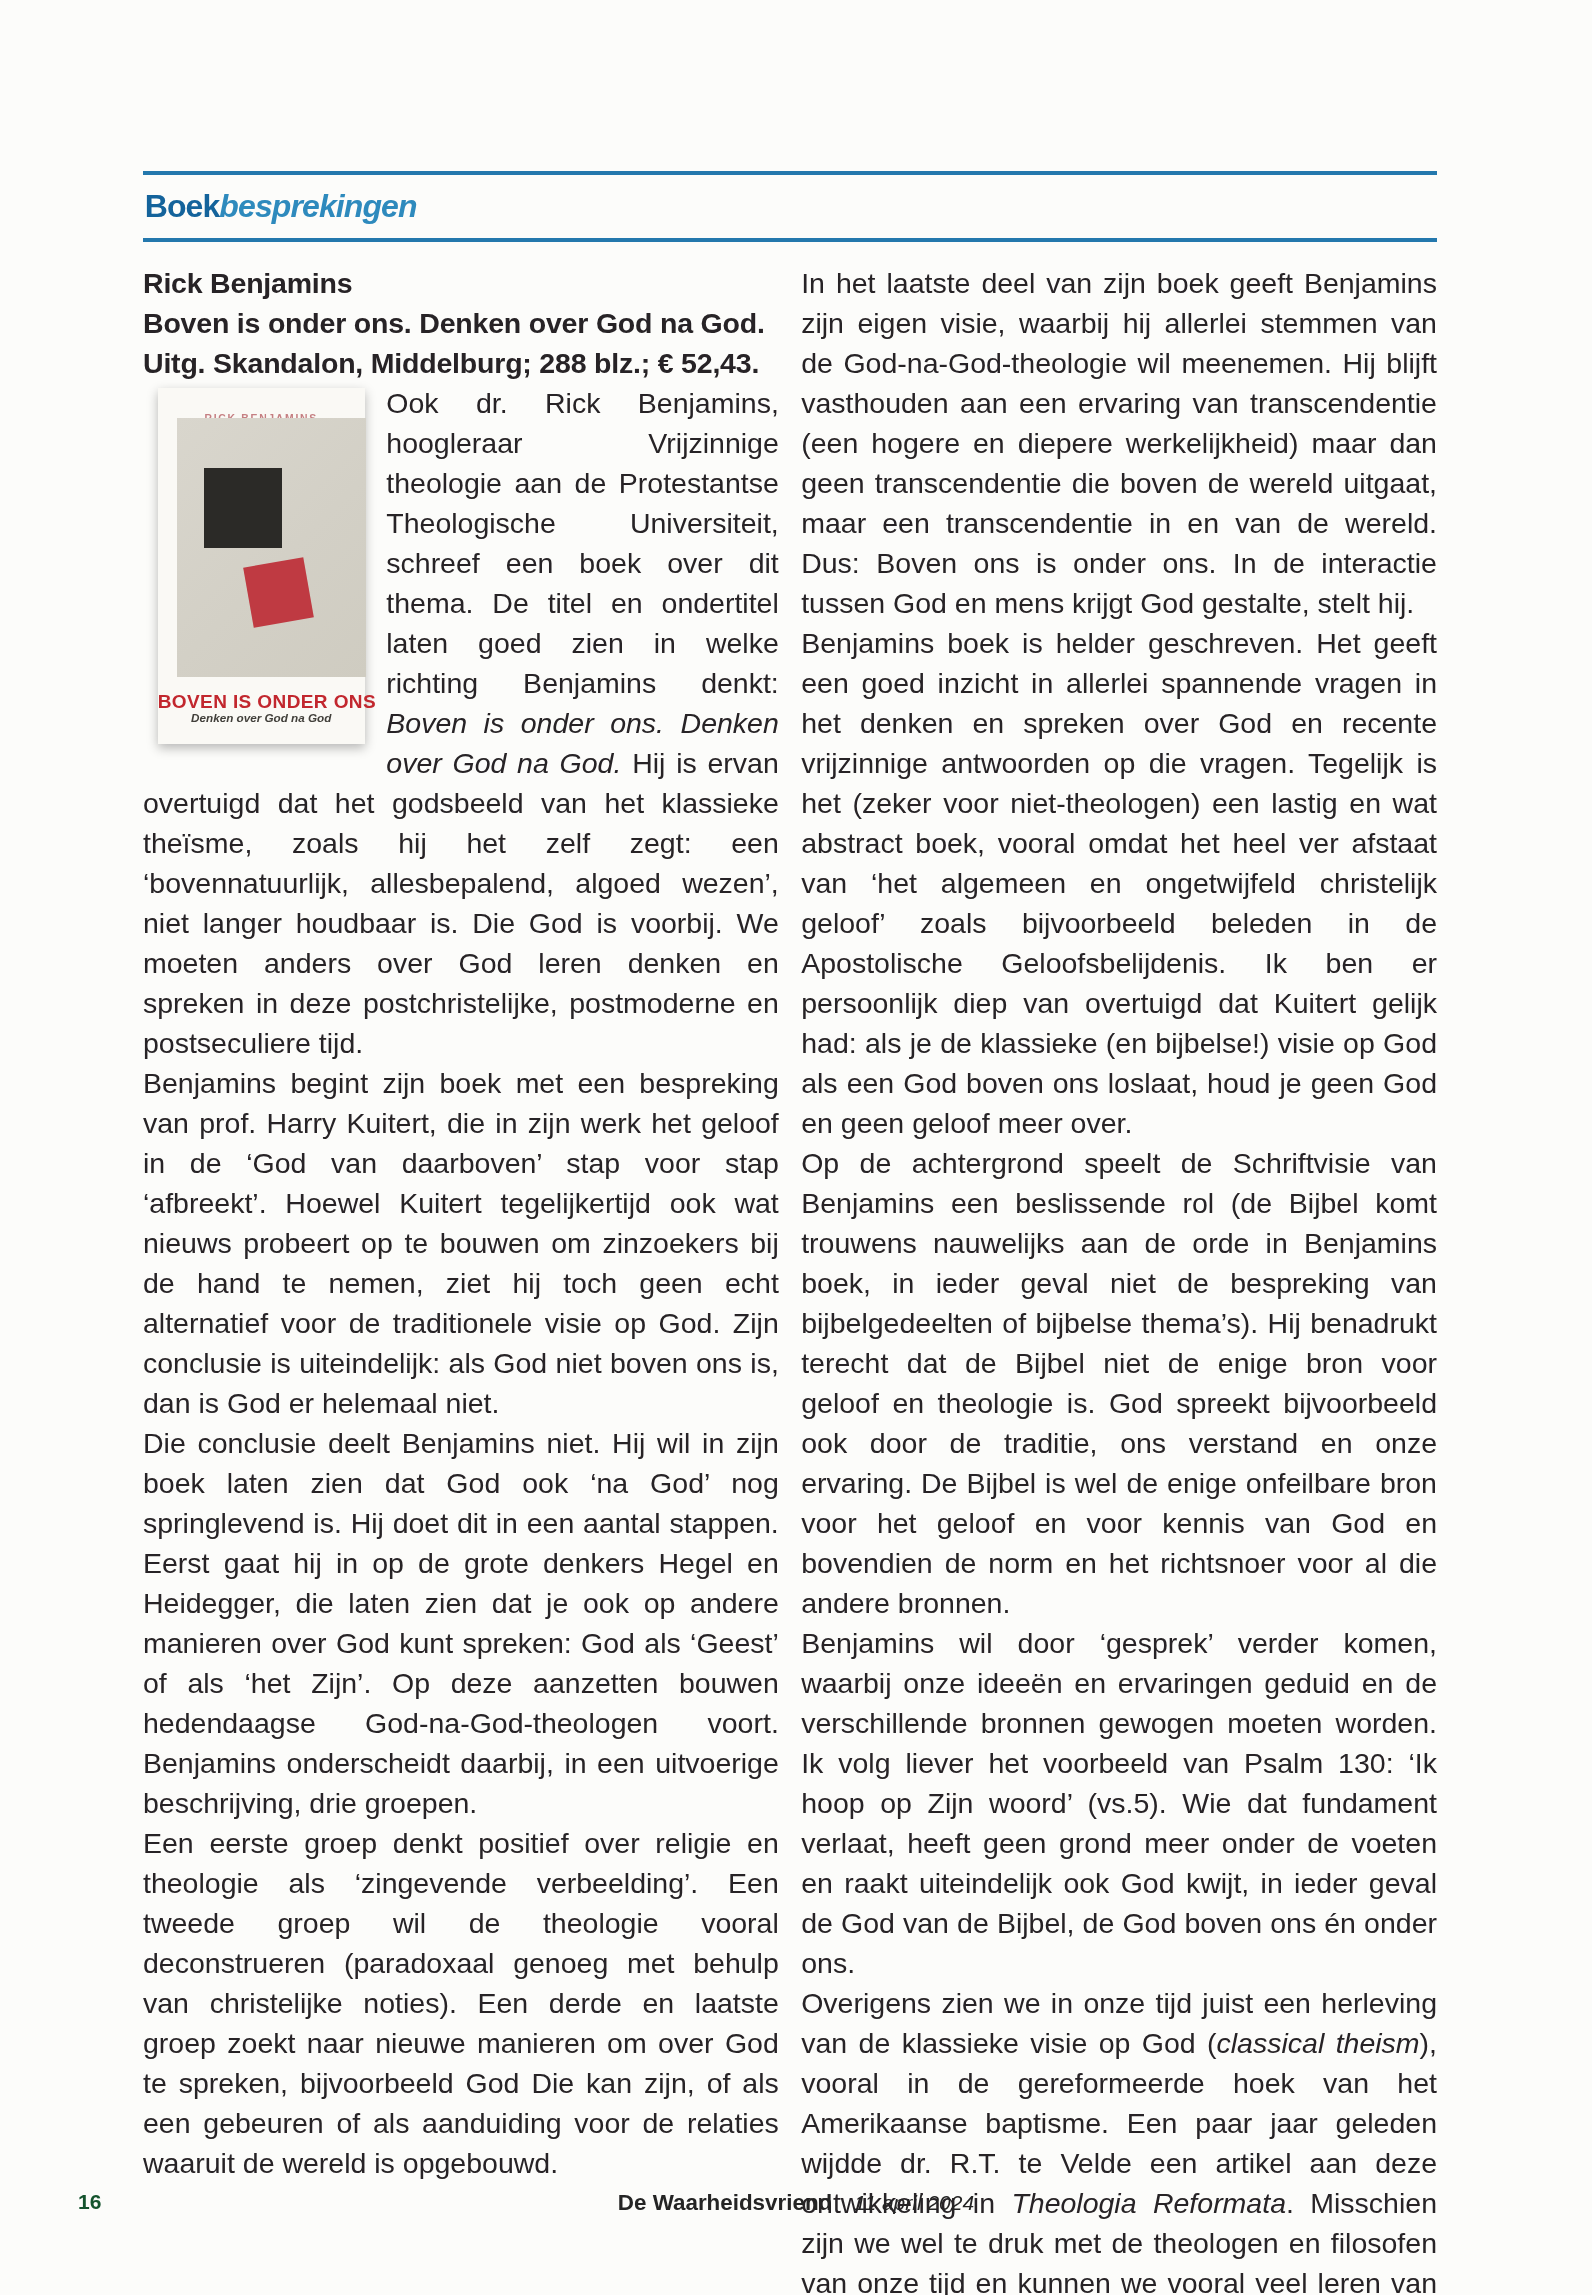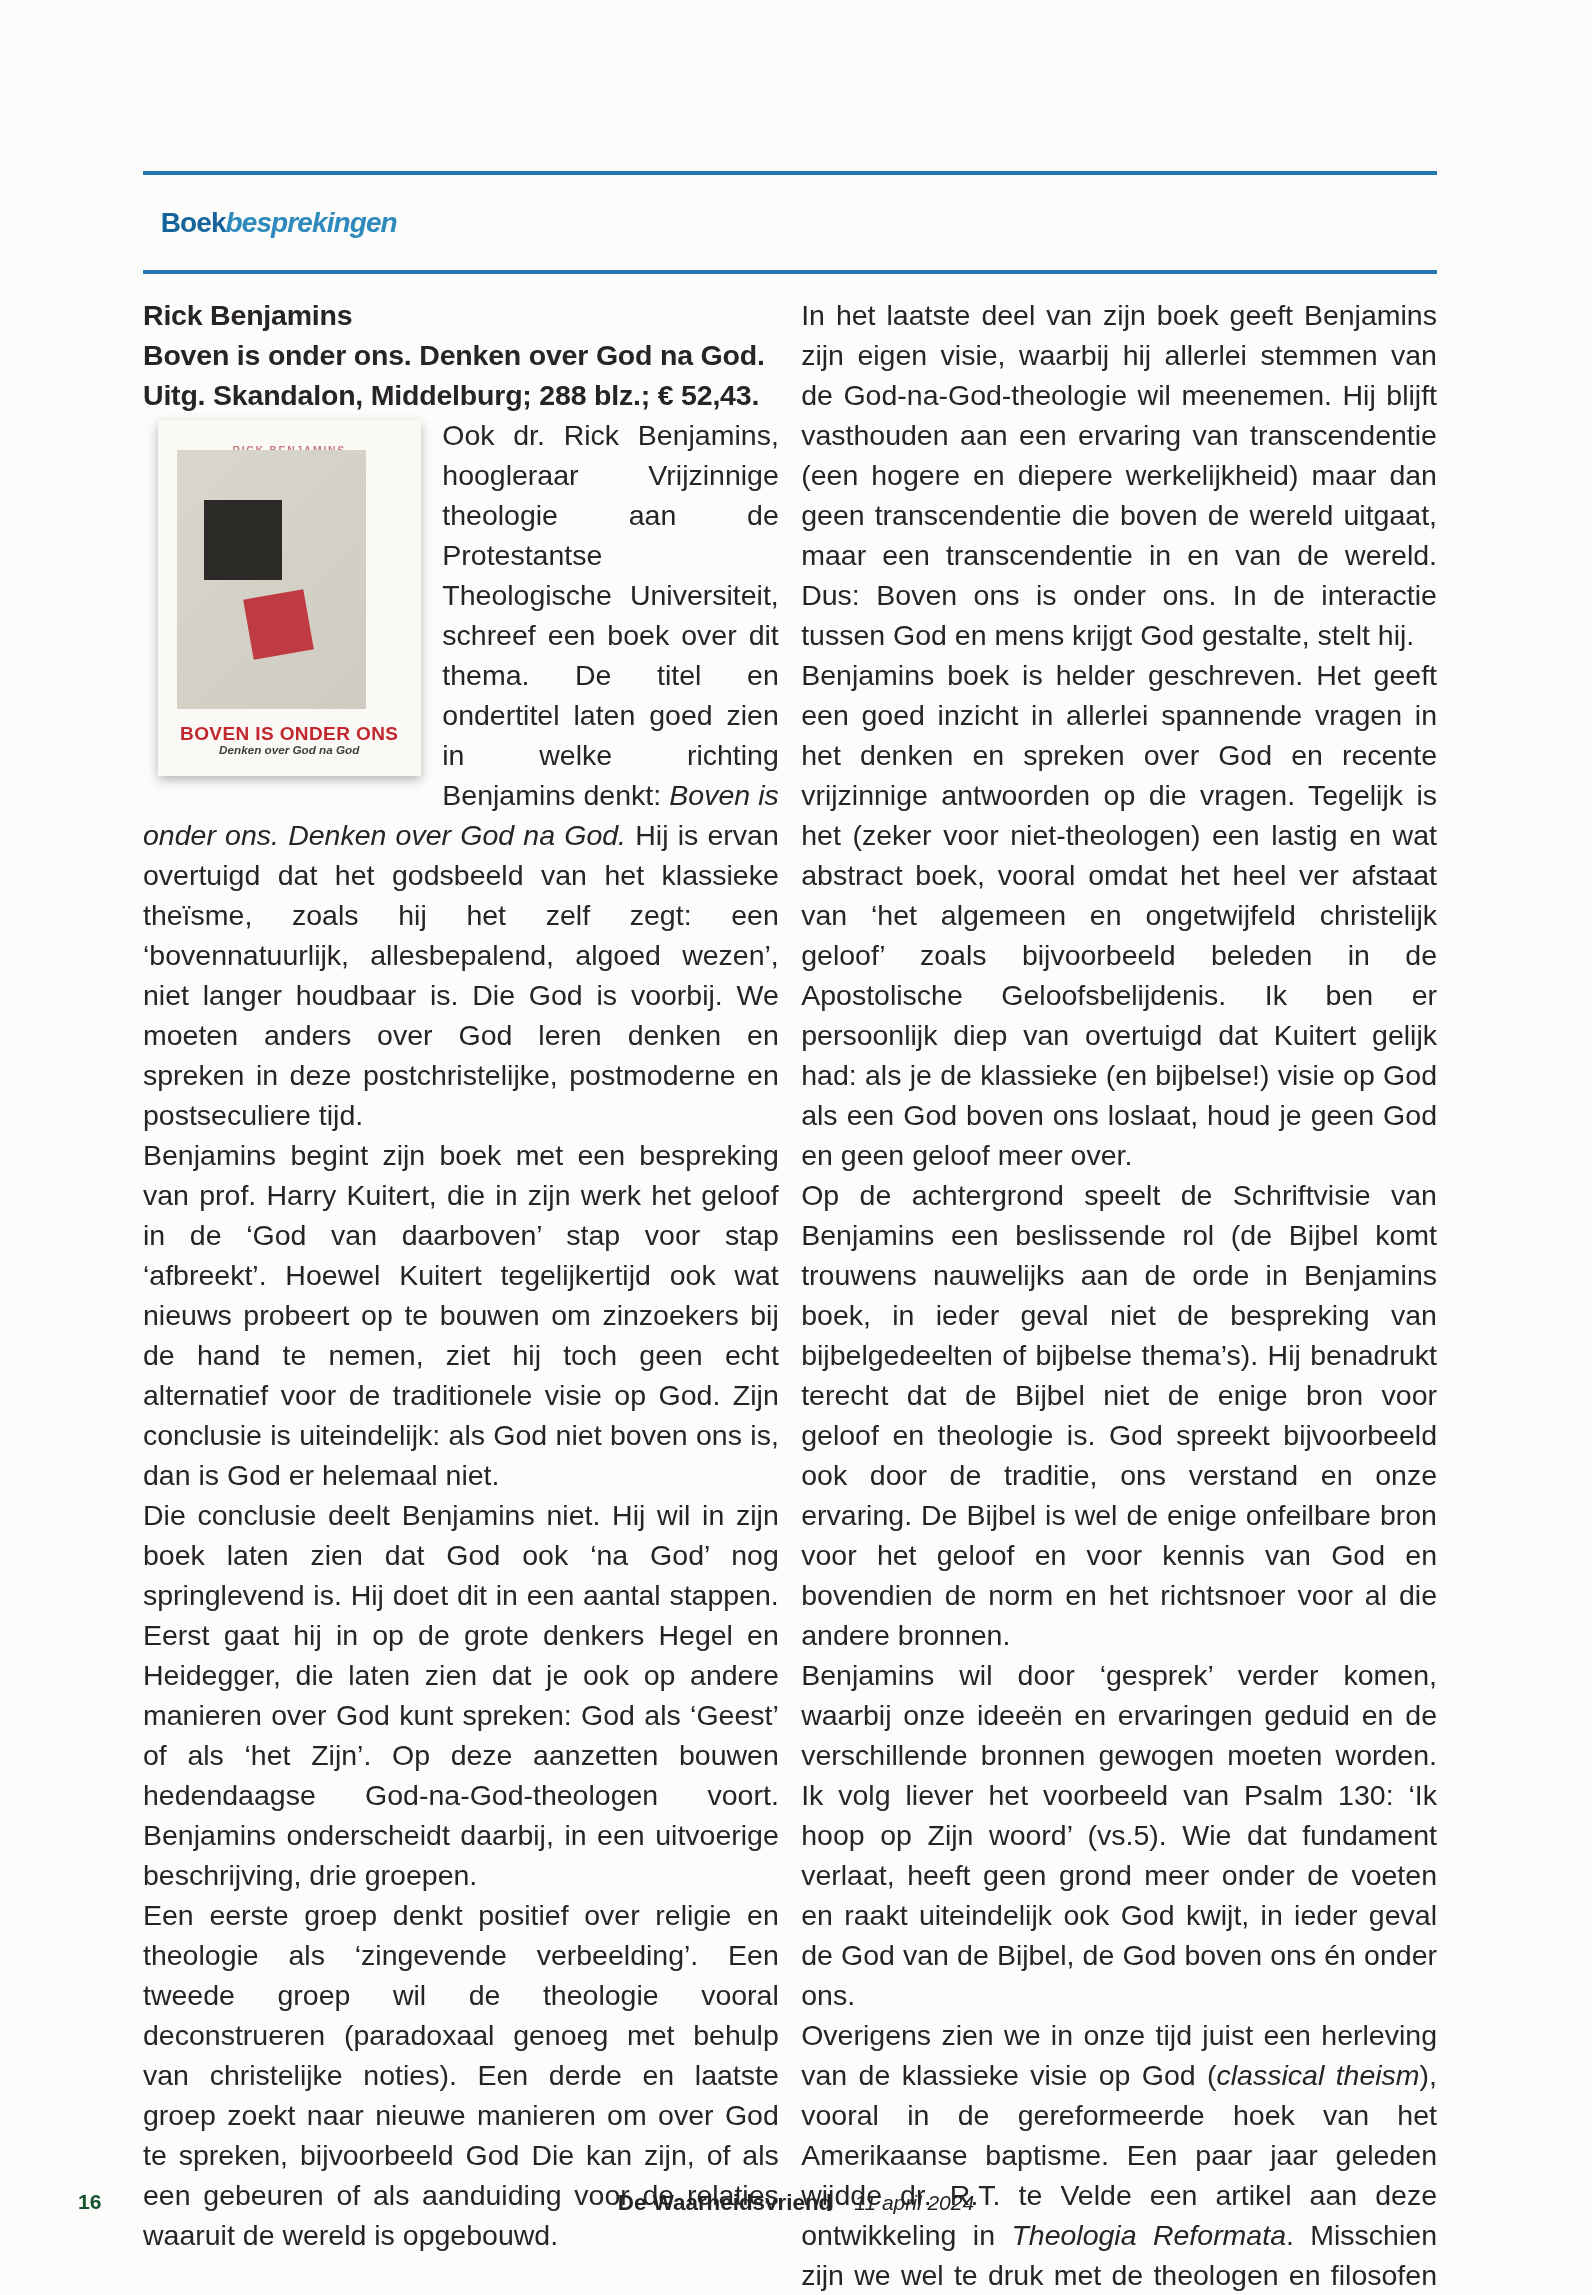--- a/index.html
+++ b/index.html
@@ -5,35 +5,35 @@
   html,body{margin:0;padding:0;background:#e8e8e8;}
   .page{
     position:relative;width:1592px;height:2295px;background:#fcfcfa;
     font-family:"Liberation Sans","DejaVu Sans",sans-serif;color:#272326;
     overflow:hidden;margin:0 auto;
   }
   .content{position:absolute;left:143px;top:0;width:1294px;}
 
   
   .masthead{margin-top:171px;border-top:4.3px solid #2478ad;border-bottom:4.3px solid #2478ad;padding:2.6px 0 3.5px 1.7px;}
-  .masthead h1{margin:16px;font-size:28px;line-height:57px;letter-spacing:-0.9px;}
+  .masthead h1{margin:0;font-size:32px;line-height:57px;letter-spacing:-0.9px;}
   .masthead .t-bold{color:#14639b;font-weight:bold;}
   .masthead .t-italic{color:#2e8abd;font-weight:bold;font-style:italic;}
 
   
   .review{display:flex;gap:22.4px;align-items:flex-start;}
   .review-1{margin-top:21px;}
   .col{width:636px;font-size:28.5px;line-height:40px;}
   .rv-head{font-weight:bold;letter-spacing:-0.2px;margin:0;}
   p.jtext{margin:0;text-align:justify;hyphens:auto;-webkit-hyphens:auto;}
   p.jtext i{font-style:italic;}
 
   
   .cover1{
-    position:relative;float:left;width:263px;height:356px;
+    position:relative;float:left;width:207px;height:356px;
     margin:5.2px 21.6px 12px 14.7px;background:#faf9f5;
     box-shadow:0 3.5px 10.4px rgba(0,0,0,.28);
   }
   .cover1 .c1-author{position:absolute;top:11.2px;left:0;right:0;text-align:center;
     font-size:10.4px;letter-spacing:1.7px;font-weight:bold;color:#c57f82;}
   .cover1 .c1-canvas{position:absolute;left:19px;top:30px;width:189px;height:259px;
     background:linear-gradient(135deg,#d9d6cd 0%,#d3d0c6 55%,#cfccc1 100%);}
   .cover1 .c1-black{position:absolute;left:27px;top:50px;width:78px;height:80px;background:#2b2a27;}
   .cover1 .c1-red{position:absolute;left:71px;top:144px;width:61px;height:61px;background:#bf3a42;transform:rotate(-10deg);}
   .cover1 .c1-title{position:absolute;top:294px;left:0;right:0;text-align:center;

